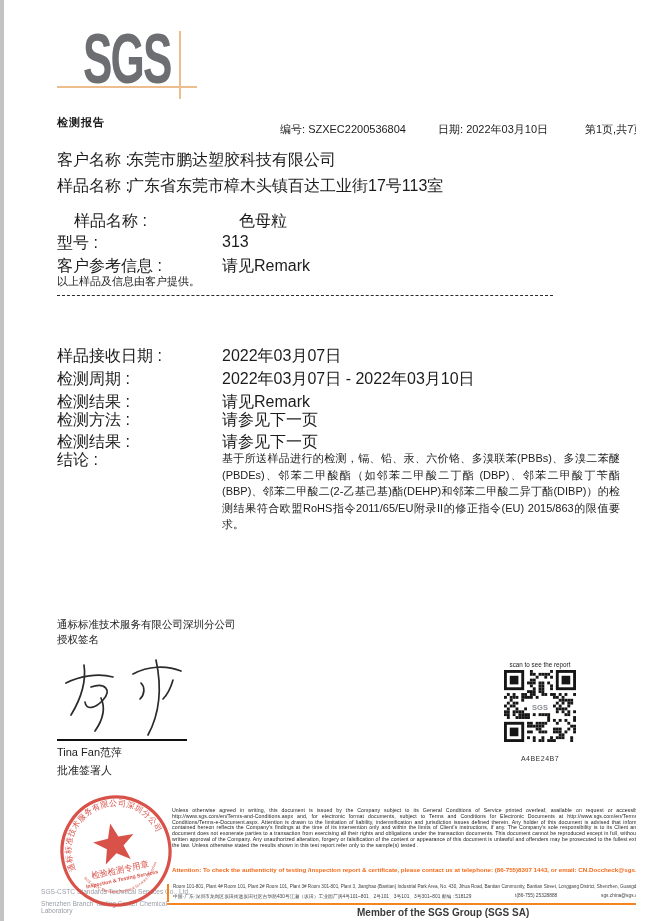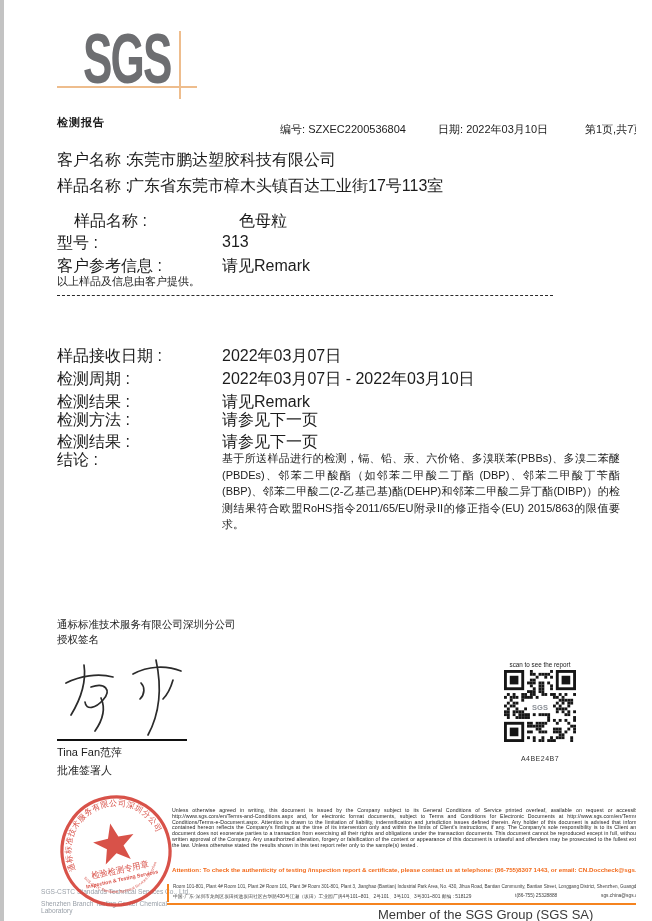--- a/index.html
+++ b/index.html
@@ -45,21 +45,21 @@
               color:#1d1d1d;text-align:justify;letter-spacing:0.1px;}
   .attention{position:absolute;left:172px;top:866px;width:478px;font-size:6.2px;line-height:7.2px;
              font-weight:bold;color:#f26a1b;}
   .vbar-orange{position:absolute;left:167px;top:884px;width:2px;height:18px;background:#f5831f;}
   .addr-line{position:absolute;left:173px;width:477px;display:flex;justify-content:space-between;
              white-space:nowrap;overflow:hidden;color:#3e3e3e;}
   .addr1{top:884px;font-size:4.6px;}
   .addr2{top:893px;font-size:4.8px;}
   .addr-line span{margin-right:6px;}
   .hline-orange{position:absolute;left:167px;top:903px;width:481px;height:2px;background:#f5831f;}
-  .member{position:absolute;left:378px;top:907px;font-size:13px;color:#3a3a3a;}
+  .member{position:absolute;left:357px;top:907px;font-size:10px;color:#3a3a3a;font-weight:bold;}
 
   .stamp{position:absolute;left:54px;top:789px;width:124px;height:124px;opacity:0.93;}
   .sig-draw{position:absolute;left:60px;top:653px;width:140px;height:88px;}
 </style>
 </head>
 <body>
 
 <div class="page">
   <div class="page-edge"></div>
 

